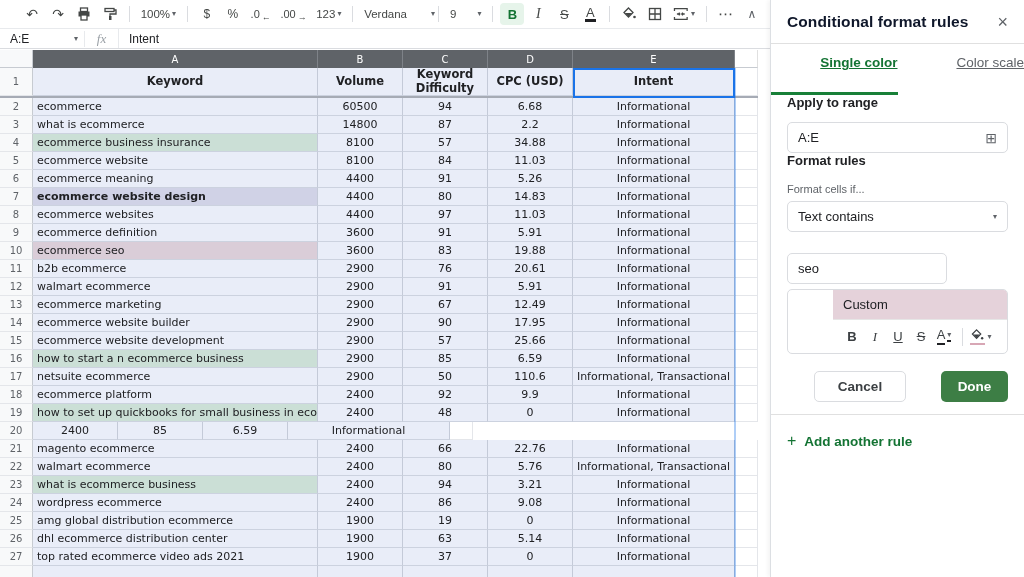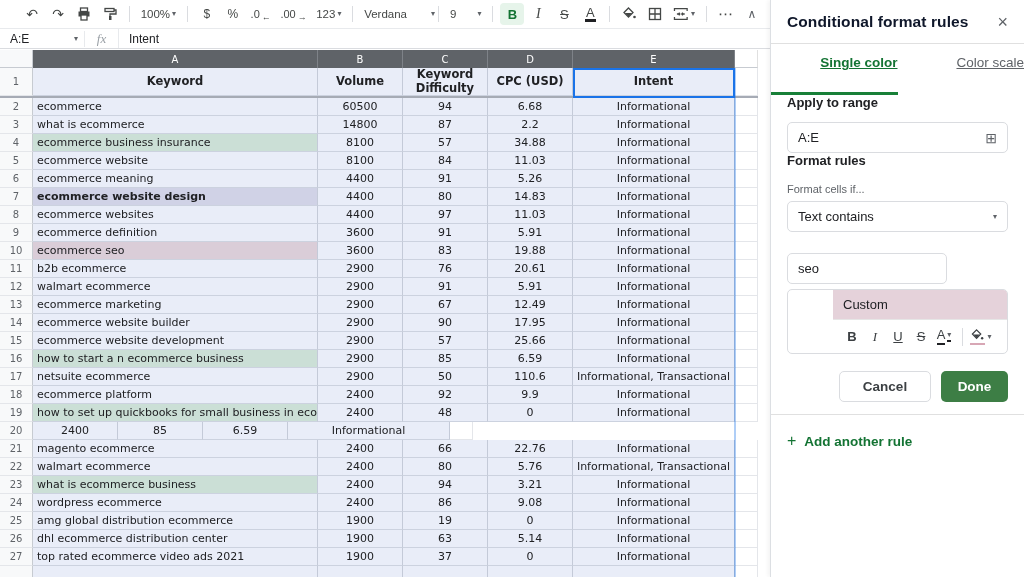--- a/index.html
+++ b/index.html
@@ -90,21 +90,21 @@
   .style-tools { height:33px; display:flex; align-items:center; padding:0 8px; gap:1px; color:#3c4043; }
   .st-btn { min-width:22px; height:24px; display:flex; align-items:center; justify-content:center;
     gap:2px; border-radius:3px; cursor:pointer; font-size:13px; }
   .st-bold{font-weight:bold} .st-italic{font-style:italic; font-family:"Liberation Serif",serif;}
   .st-under span{text-decoration:underline} .st-strike span{text-decoration:line-through}
   .st-color span{border-bottom:2px solid #202124; line-height:1.1;}
   .st-fill .bucket{border-bottom:2px solid #d8a7b5; padding-bottom:1px; display:flex;}
   .st-sep{width:1px;height:18px;background:#dadce0;margin:0 6px;}
   .btn-row { margin-top:17px; display:flex; justify-content:flex-end; gap:10px; }
   .btn { height:31px; border-radius:5px; display:flex; align-items:center; justify-content:center;
-    font-size:13.5px; font-weight:bold; cursor:pointer; }
+    font-size:13.5px; font-weight:bold; cursor:pointer;margin-left:25px; }
   .btn-cancel { width:92px; border:1px solid #dadce0; color:#3c4043; background:#fff; }
   .btn-done { width:67px; background:var(--done-green); color:#ffffff; }
   .add-rule { margin-top:17px; display:flex; align-items:center; gap:8px; color:#137333;
     font-size:13.5px; font-weight:bold; cursor:pointer; }
   .plus { font-size:16px; font-weight:normal; }
 </style>
 </head>
 <body>
 
 <div class="toolbar">

